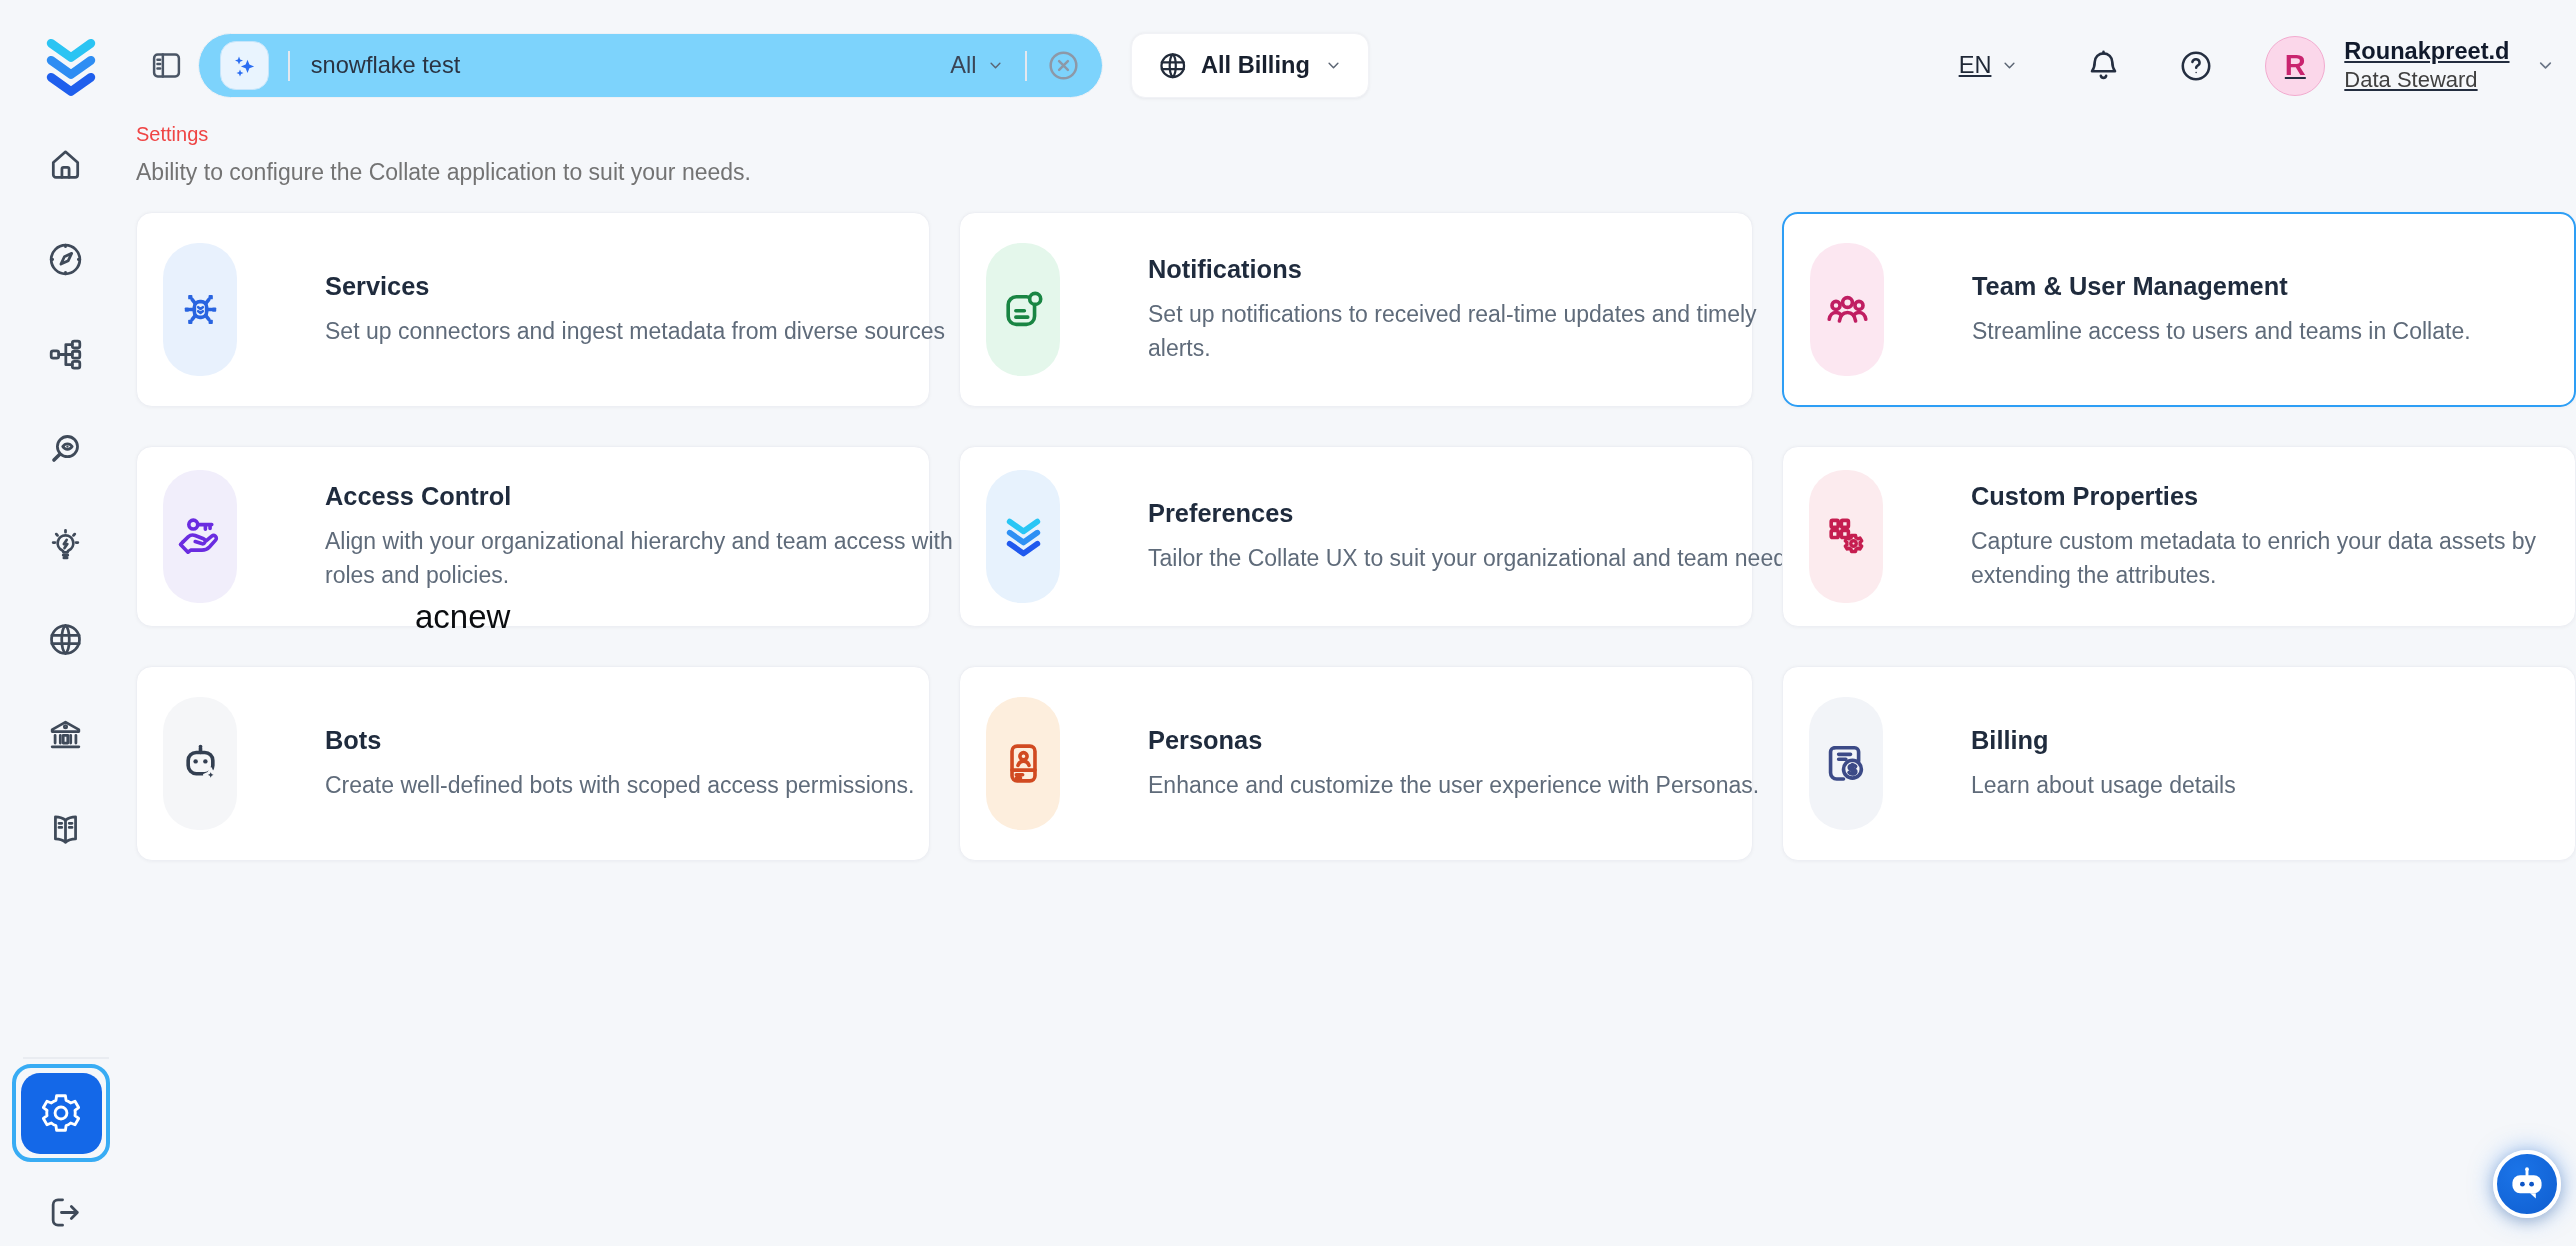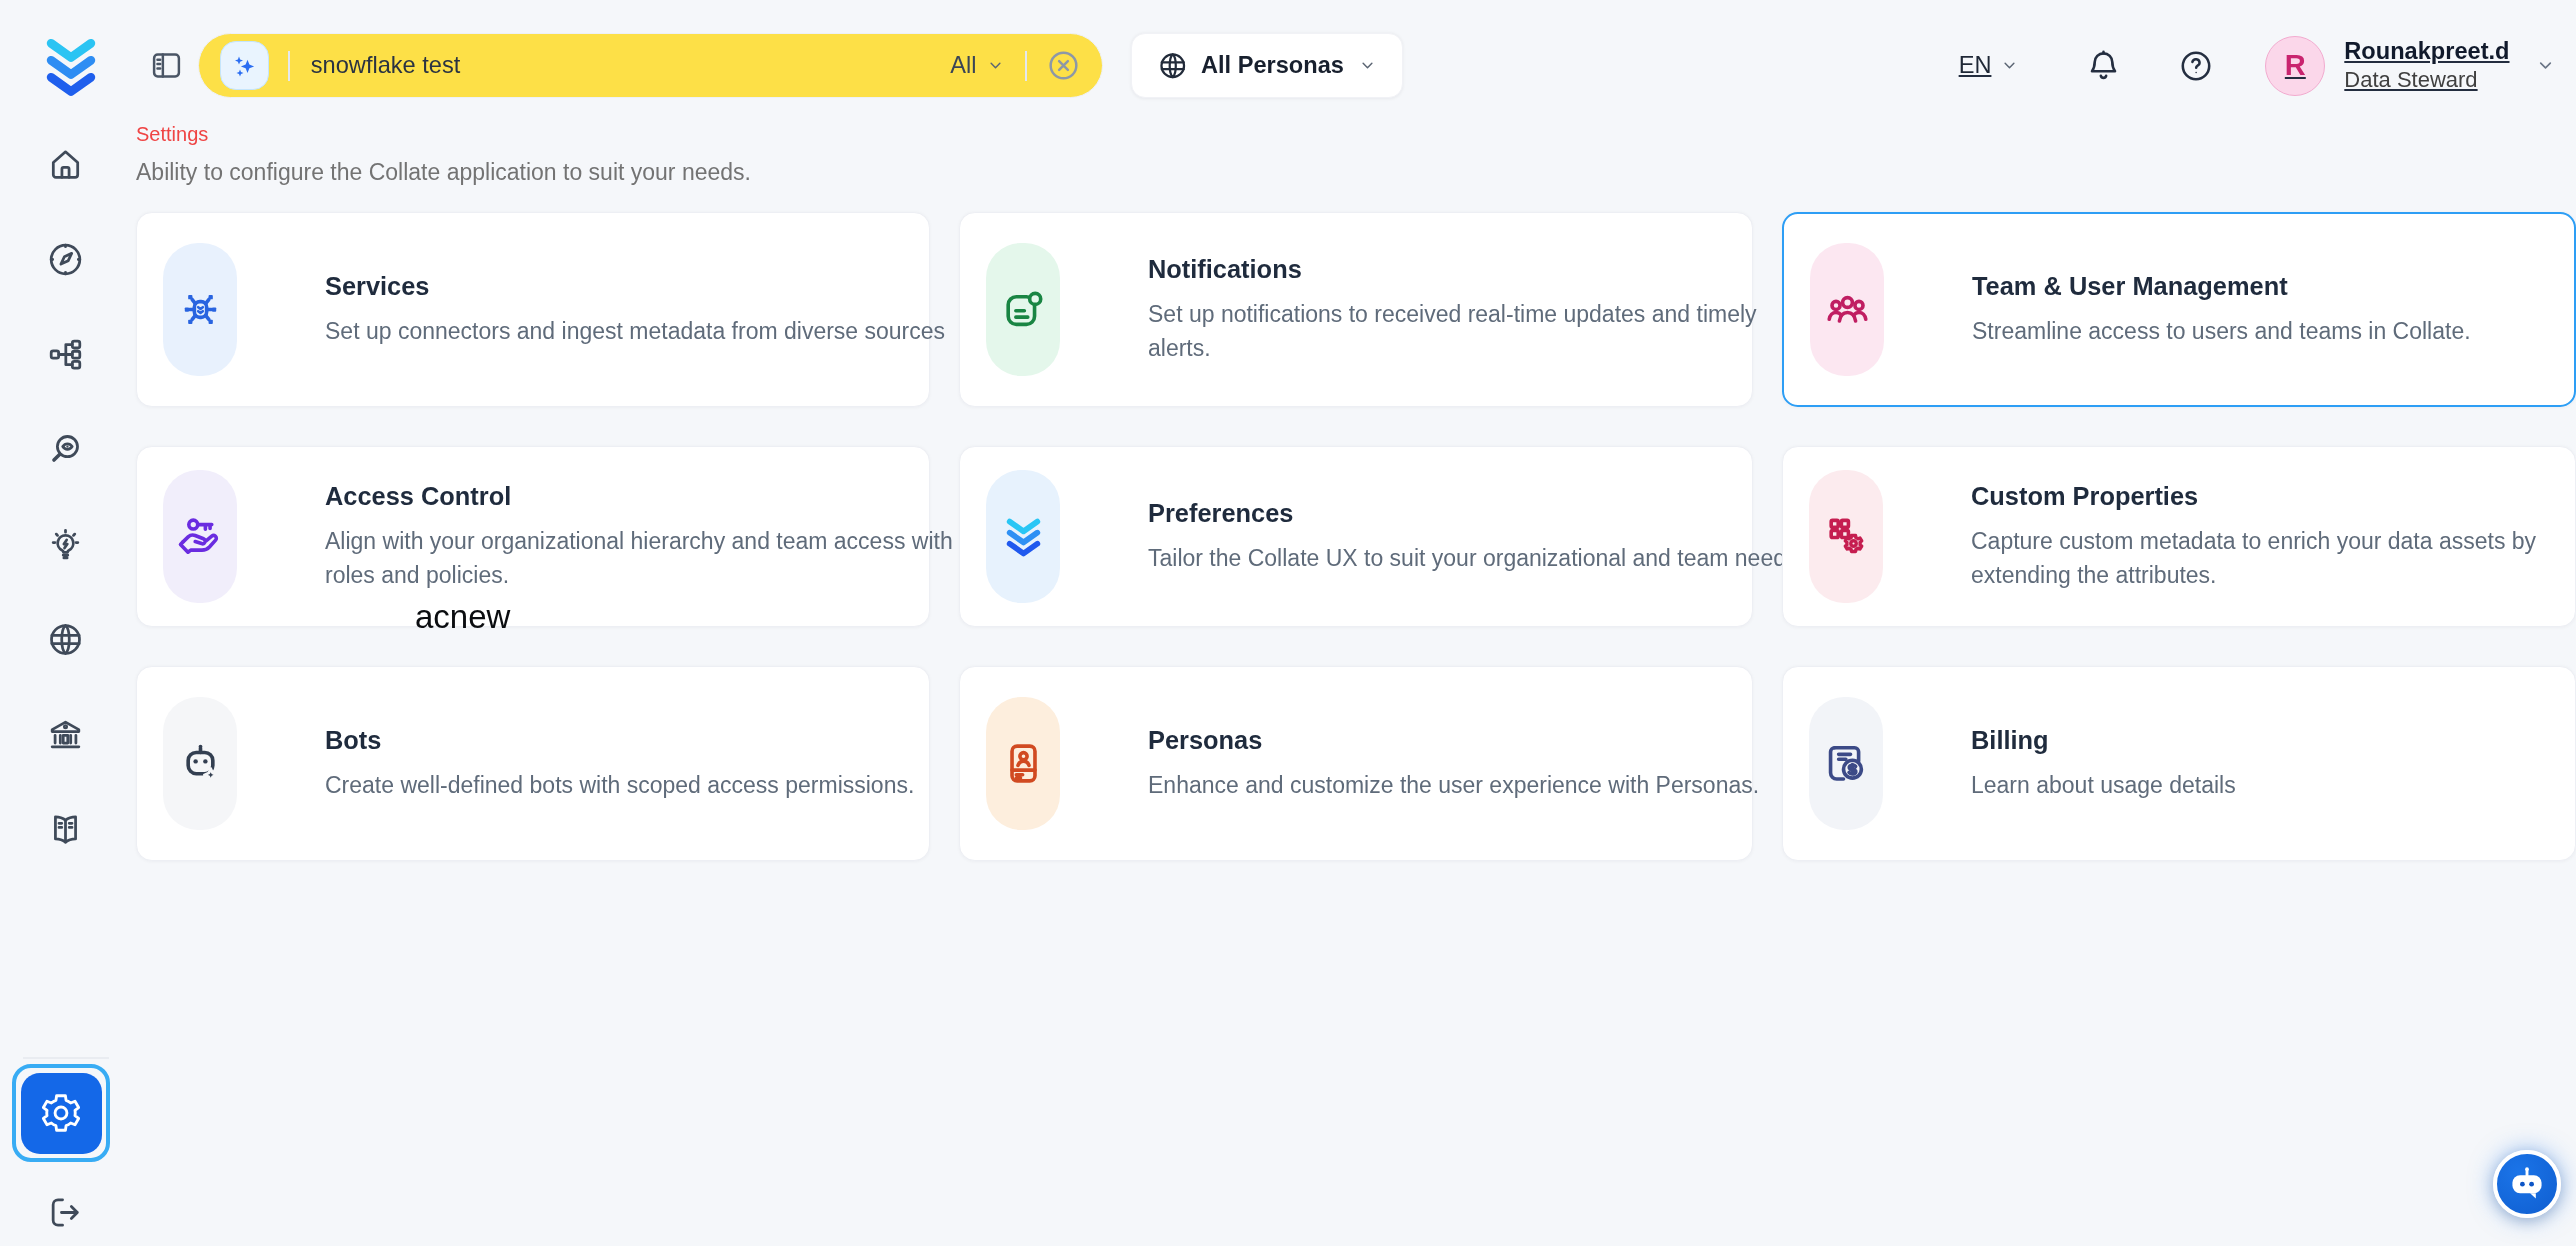--- a/index.html
+++ b/index.html
@@ -9,21 +9,21 @@
     background:#f5f7fa; font-family:"Liberation Sans", sans-serif; color:#232d3f;
   }
   svg { display:block; }
   .stroke-ic svg { fill:none; stroke:currentColor; stroke-width:1.7; stroke-linecap:round; stroke-linejoin:round; width:100%; height:100%; }
 
   
   .topbar { position:absolute; top:0; left:0; right:0; height:131px; display:flex; align-items:center; padding:0 19px 0 37px; }
   .logo { width:68px; height:72px; }
   .logo svg { width:100%; height:100%; }
   .panel-btn { width:35px; height:35px; color:#4a5565; margin-left:44px; cursor:pointer; }
-  .search-pill { margin-left:14px; width:905px; height:65px; background:#fde047; border:1.3px solid #eef1f6; border-radius:33px; display:flex; align-items:center; padding:0 21px; }
+  .search-pill { margin-left:14px; width:905px; height:65px; background:#7dd3fc; border:1.3px solid #eef1f6; border-radius:33px; display:flex; align-items:center; padding:0 21px; }
   .ai-badge { width:49px; height:49px; border-radius:15.8px; background:#e9f4fe; border:1.3px solid #c5e5fb; display:flex; align-items:center; justify-content:center; color:#2b6ef2; flex:none; }
   .ai-badge svg { width:30px; height:30px; fill:currentColor; }
   .sdiv { width:1.8px; height:30px; background:#e4e8ef; margin:0 19px; flex:none; }
   .search-input { flex:1; border:none; outline:none; background:transparent; font:23.6px "Liberation Sans", sans-serif; color:#2a3342; }
   .scope { display:flex; align-items:center; gap:8.8px; color:#3a4556; font-size:23.6px; cursor:pointer; flex:none; }
   .chev { width:21px; height:21px; color:#5b6573; }
   .clear-btn { width:35px; height:35px; color:#8d98a7; cursor:pointer; flex:none; }
   .domains-btn { margin-left:28px; height:65px; padding:0 24.5px; background:#ffffff; border:0.9px solid #f1f2f6; border-radius:14px; box-shadow:0 0.9px 3.5px rgba(16,24,40,.06); display:flex; align-items:center; gap:13px; cursor:pointer; }
   .domains-btn .gico { width:31.5px; height:31.5px; color:#222b3a; }
   .domains-label { font-size:23.6px; font-weight:bold; color:#18202e; }
@@ -111,21 +111,21 @@
       </span>
   </div>
 
   <div class="domains-btn">
     <span class="gico stroke-ic">
         <svg viewBox="0 0 24 24">
           <circle cx="12" cy="12" r="8.6"></circle>
           <path d="M3.6 9.4h16.8M3.6 14.6h16.8M12 3.4c-3.1 2.6-3.1 14.6 0 17.2M12 3.4c3.1 2.6 3.1 14.6 0 17.2"></path>
         </svg>
       </span>
-    <span class="domains-label">All Personas</span>
+    <span class="domains-label">All Billing</span>
     <span class="chev stroke-ic">
         <svg viewBox="0 0 24 24">
           <path d="M7 9.5l5 5 5-5"></path>
         </svg>
       </span>
   </div>
 
   <div class="topbar-right">
     <span class="lang">
       <span>EN</span>

